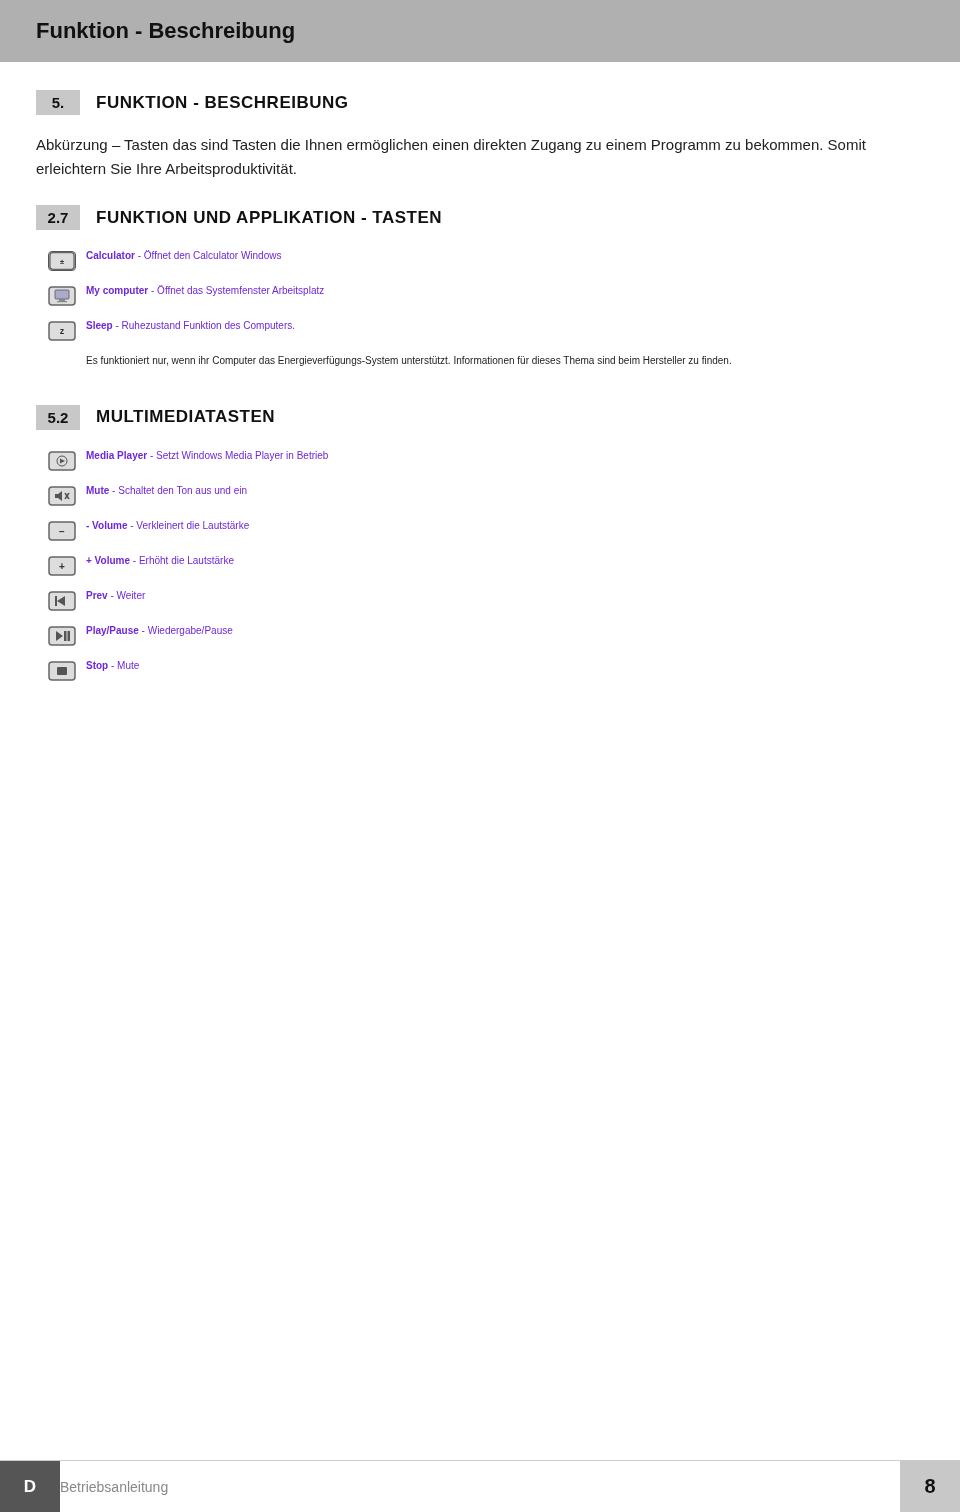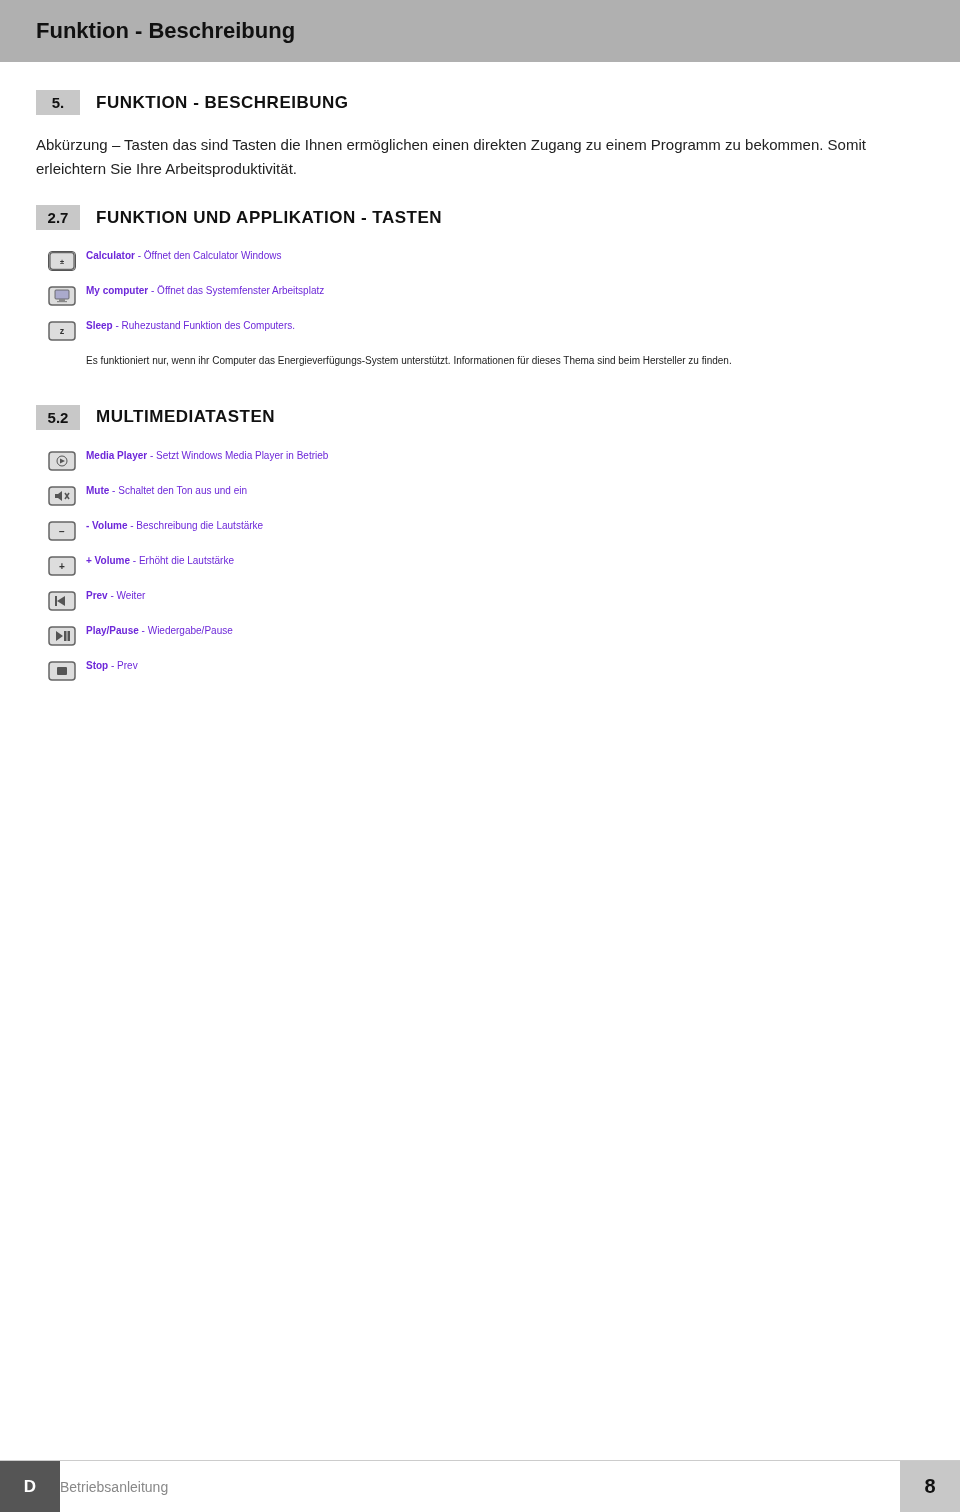--- a/index.html
+++ b/index.html
@@ -272,21 +272,21 @@
     </div>
 
     <div class="item-row">
       <div class="item-icon">
         <svg class="svg-icon" viewBox="0 0 28 20" xmlns="http://www.w3.org/2000/svg">
           <rect x="1" y="1" width="26" height="18" rx="3" fill="#ddd" stroke="#666" stroke-width="1.5"></rect>
           <text x="14" y="13.5" text-anchor="middle" font-size="10" fill="#333" font-weight="bold">−</text>
         </svg>
       </div>
       <div class="item-text">
-        <span class="label-bold">- Volume</span><span class="label-dash"> - Beschreibung die Lautstärke</span>
+        <span class="label-bold">- Volume</span><span class="label-dash"> - Verkleinert die Lautstärke</span>
       </div>
     </div>
 
     <div class="item-row">
       <div class="item-icon">
         <svg class="svg-icon" viewBox="0 0 28 20" xmlns="http://www.w3.org/2000/svg">
           <rect x="1" y="1" width="26" height="18" rx="3" fill="#ddd" stroke="#666" stroke-width="1.5"></rect>
           <text x="14" y="13.5" text-anchor="middle" font-size="10" fill="#333" font-weight="bold">+</text>
         </svg>
       </div>
@@ -324,21 +324,21 @@
     </div>
 
     <div class="item-row">
       <div class="item-icon">
         <svg class="svg-icon" viewBox="0 0 28 20" xmlns="http://www.w3.org/2000/svg">
           <rect x="1" y="1" width="26" height="18" rx="3" fill="#ddd" stroke="#666" stroke-width="1.5"></rect>
           <rect x="9" y="6" width="10" height="8" fill="#555" rx="1"></rect>
         </svg>
       </div>
       <div class="item-text">
-        <span class="label-bold">Stop</span><span class="label-dash"> -  Prev</span>
+        <span class="label-bold">Stop</span><span class="label-dash"> -  Mute</span>
       </div>
     </div>
 
   </div>
 
 </div>
 
 <div class="footer">
   <div class="footer-left">D</div>
   <div class="footer-center">Betriebsanleitung</div>

